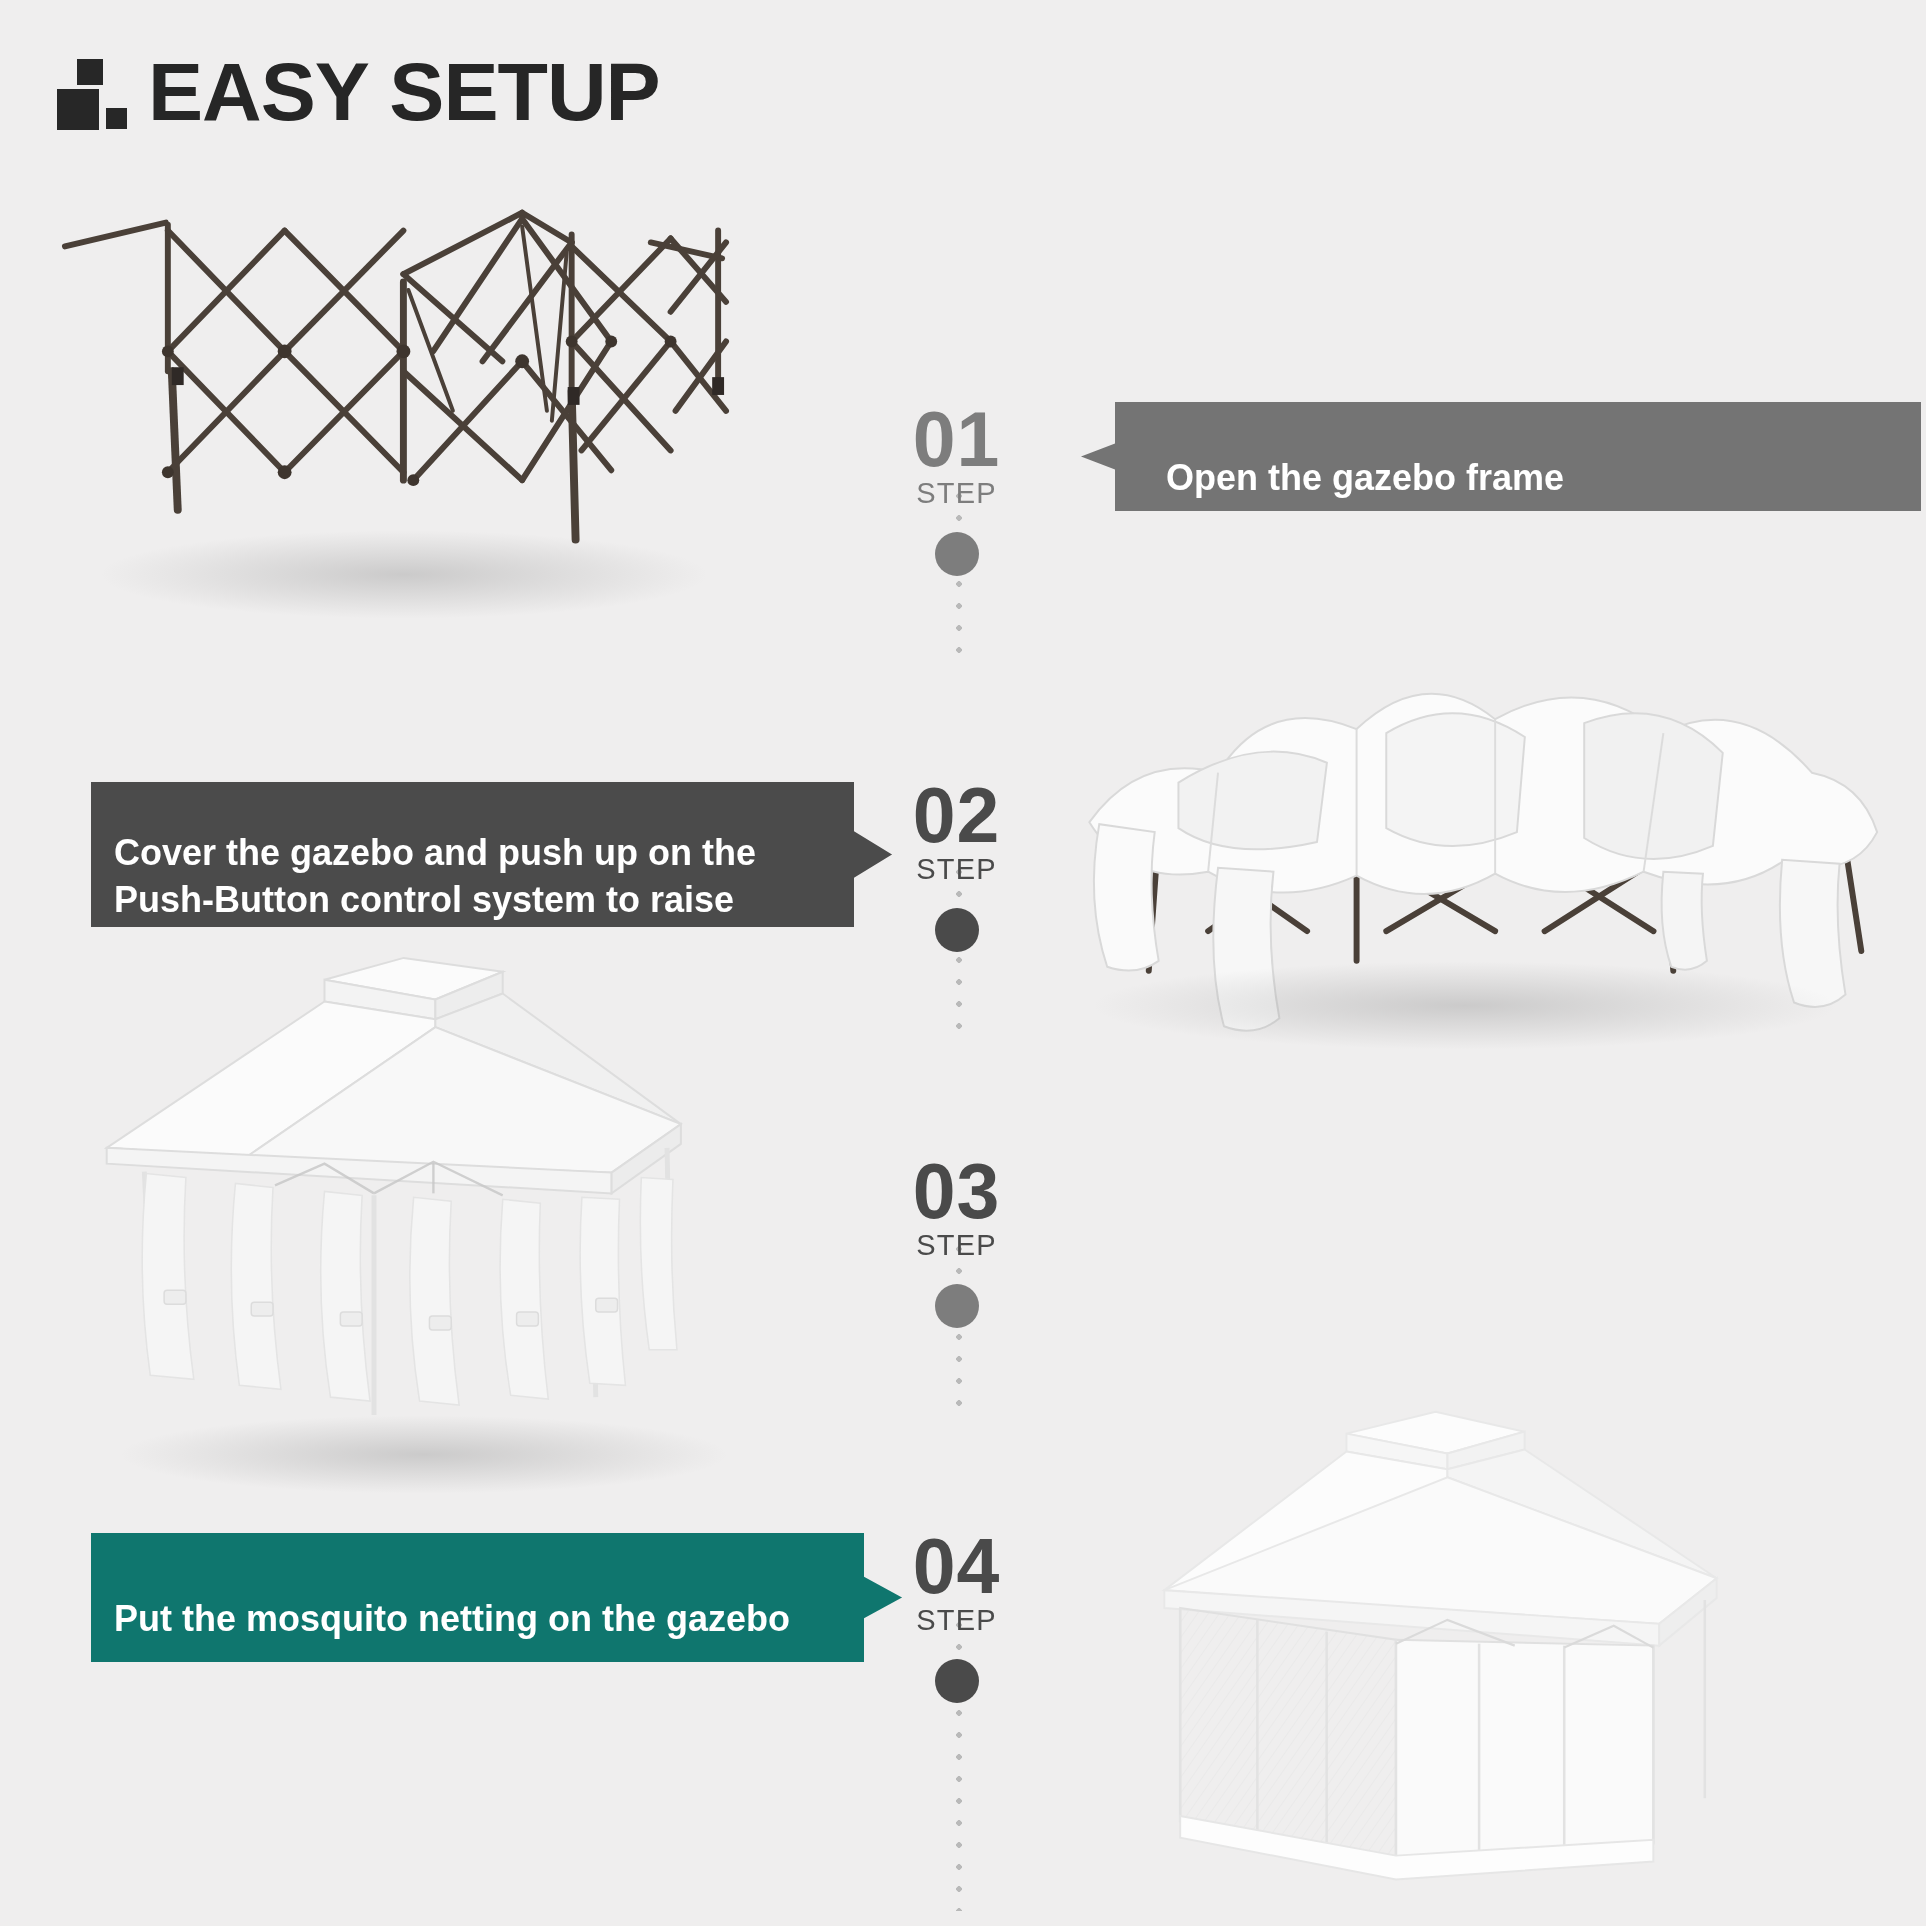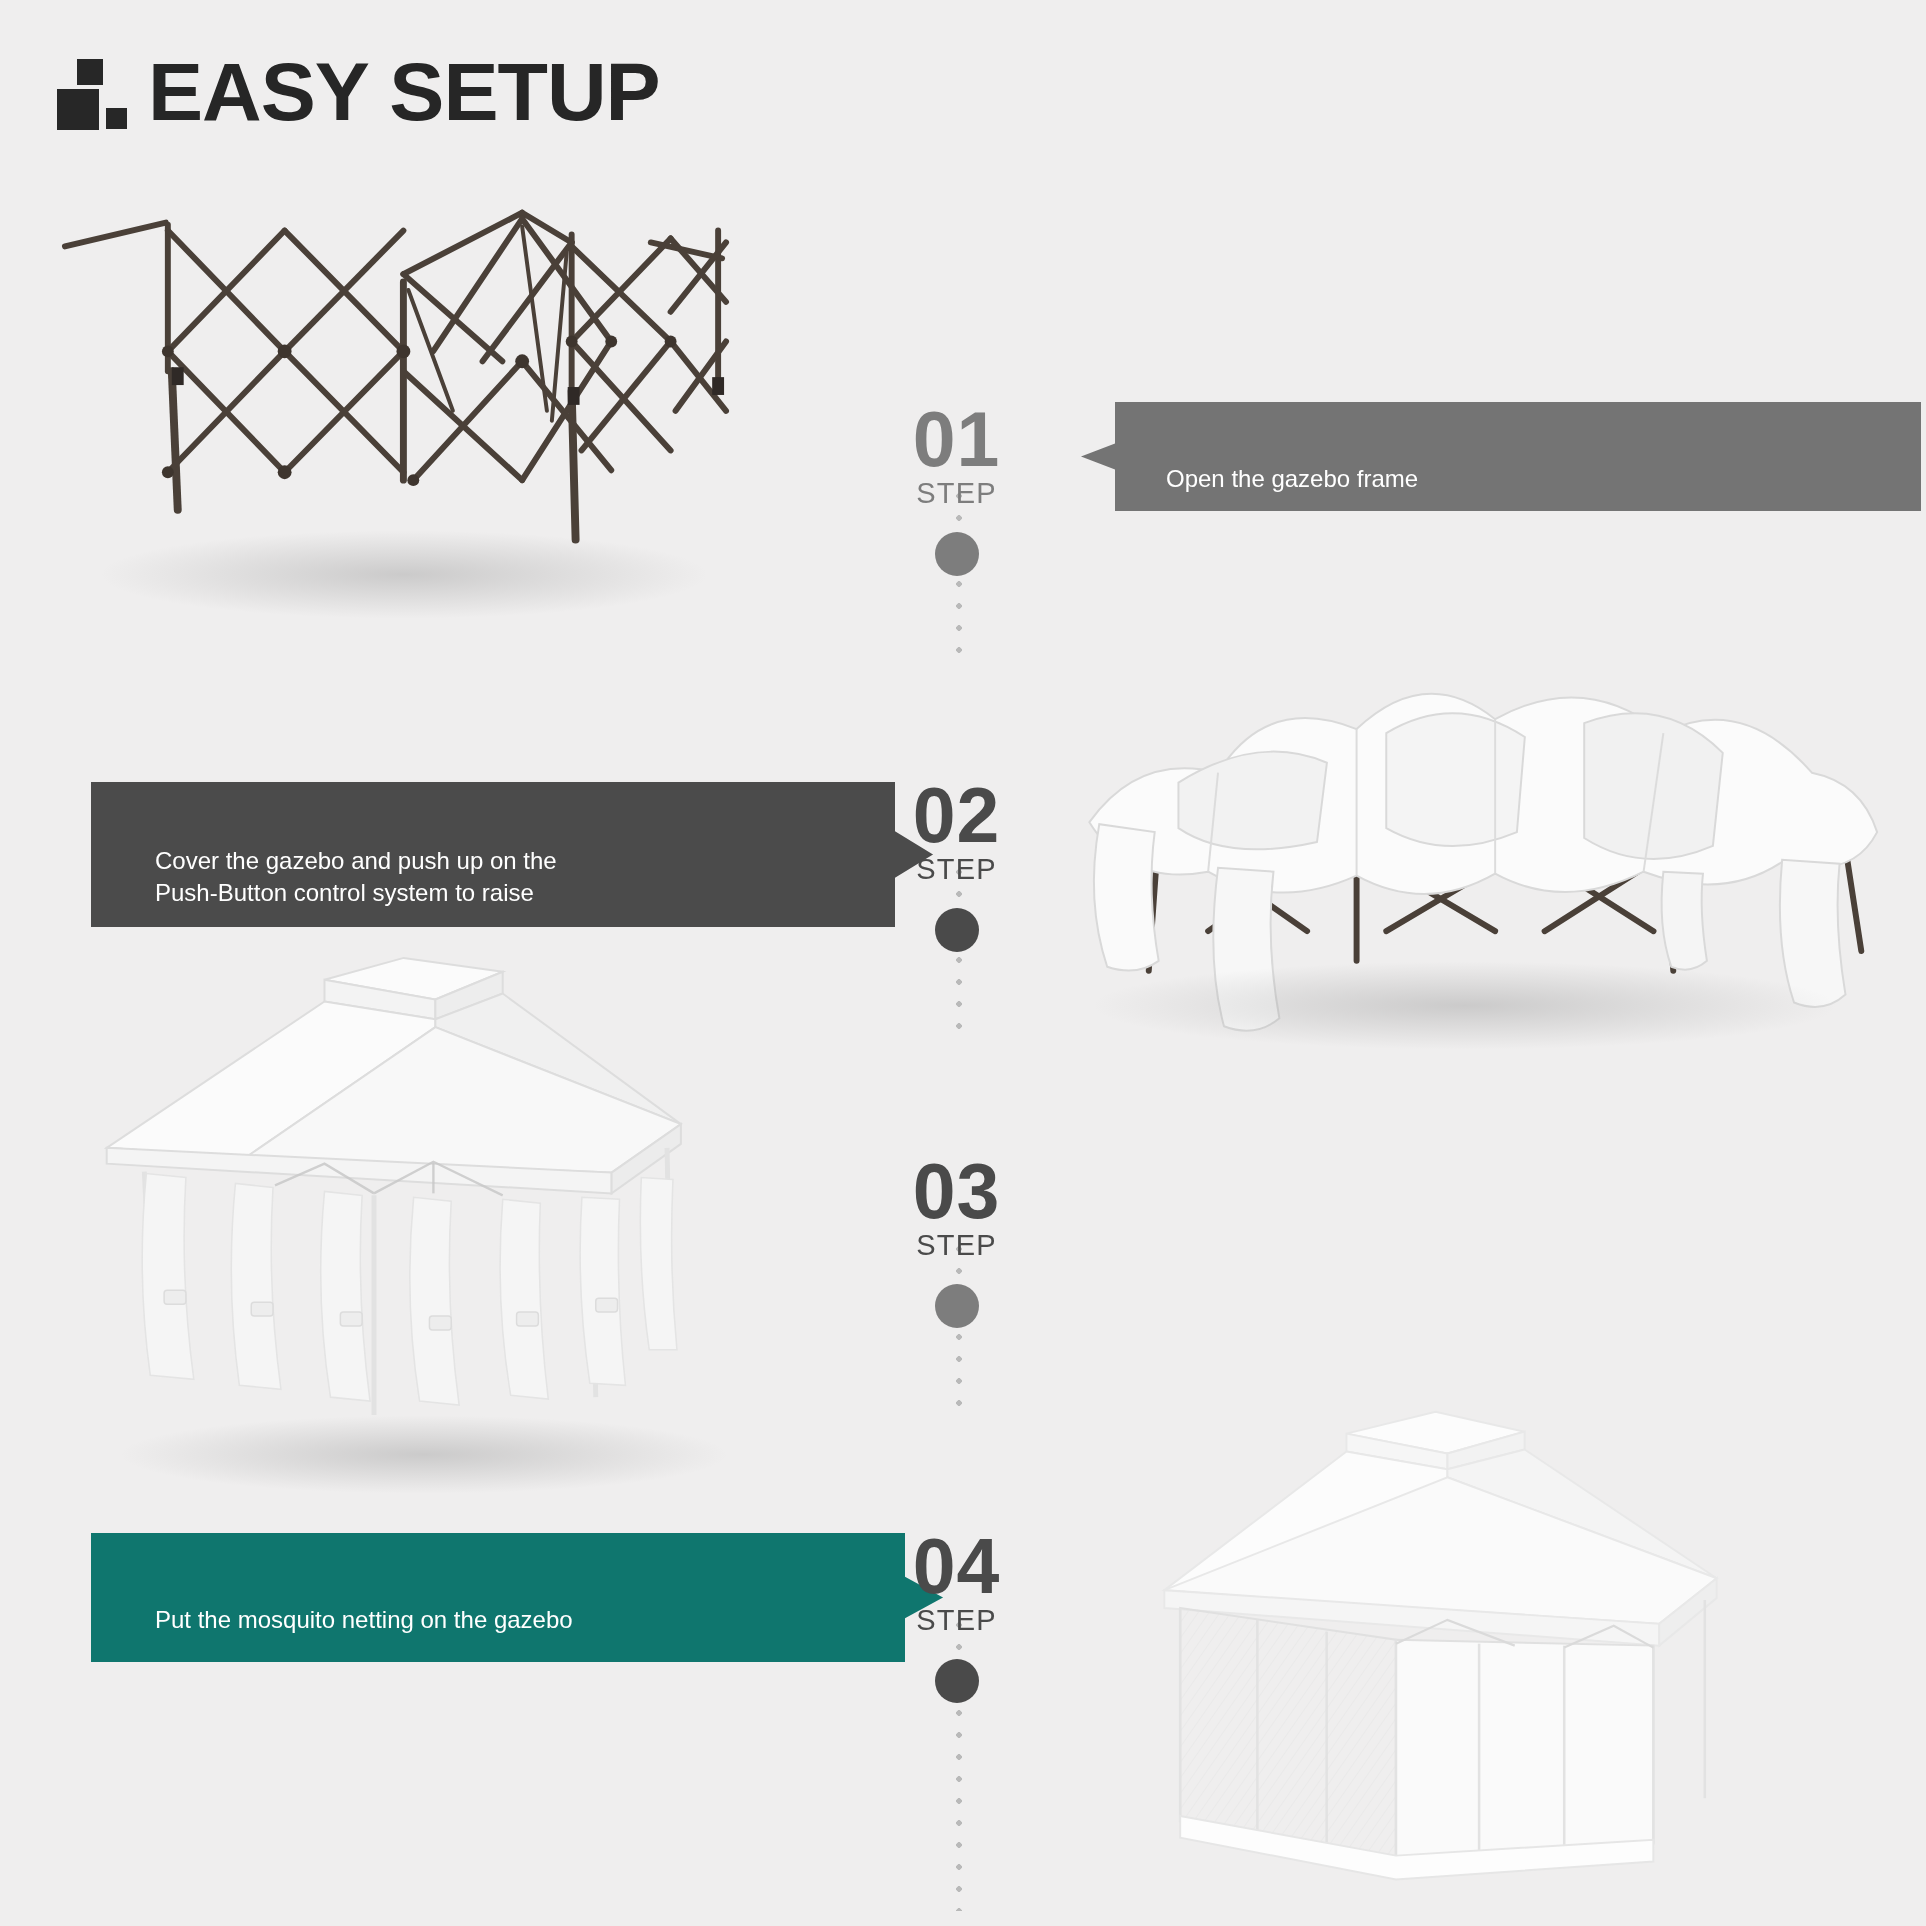--- a/index.html
+++ b/index.html
@@ -32,31 +32,31 @@
     background-size:6px 22px;background-repeat:repeat-y;}
 
   .step-block{position:absolute;width:257px;text-align:center;left:828px;}
   .step-num{font-size:77px;font-weight:bold;line-height:.92;letter-spacing:1px;}
   .step-word{font-size:29px;font-weight:normal;letter-spacing:1.2px;margin-top:2px;}
   .step-dot{width:44px;height:44px;border-radius:50%;margin:22px auto 0;}
 
   
   .callout{position:absolute;color:#fff;display:flex;align-items:center;
     box-shadow:10px 16px 22px rgba(0,0,0,.30);}
-  .callout .ctext{font-size:24px;line-height:1.30;white-space:pre-line;font-weight:normal;margin-top:44px;}
+  .callout .ctext{font-size:36px;line-height:1.30;white-space:pre-line;font-weight:bold;margin-top:44px;}
 
   
   .callout.point-left{
     clip-path:polygon(34px 0, 100% 0, 100% 100%, 34px 100%, 34px 62%, 0 50%, 34px 38%);
     padding-left:85px;padding-right:40px;
   }
   
   .callout.point-right{
     clip-path:polygon(0 0, calc(100% - 38px) 0, calc(100% - 38px) 34%, 100% 50%, calc(100% - 38px) 66%, calc(100% - 38px) 100%, 0 100%);
-    padding-left:64px;padding-right:85px;
+    padding-left:23px;padding-right:85px;
   }
 
   
   .photo{position:absolute;}
   .photo svg{display:block;width:100%;height:100%;}
 
   .shadow-ellipse{position:absolute;border-radius:50%;
     background:radial-gradient(ellipse at center, rgba(120,120,120,.30) 0%, rgba(120,120,120,0) 70%);}
 </style>
 </head>

